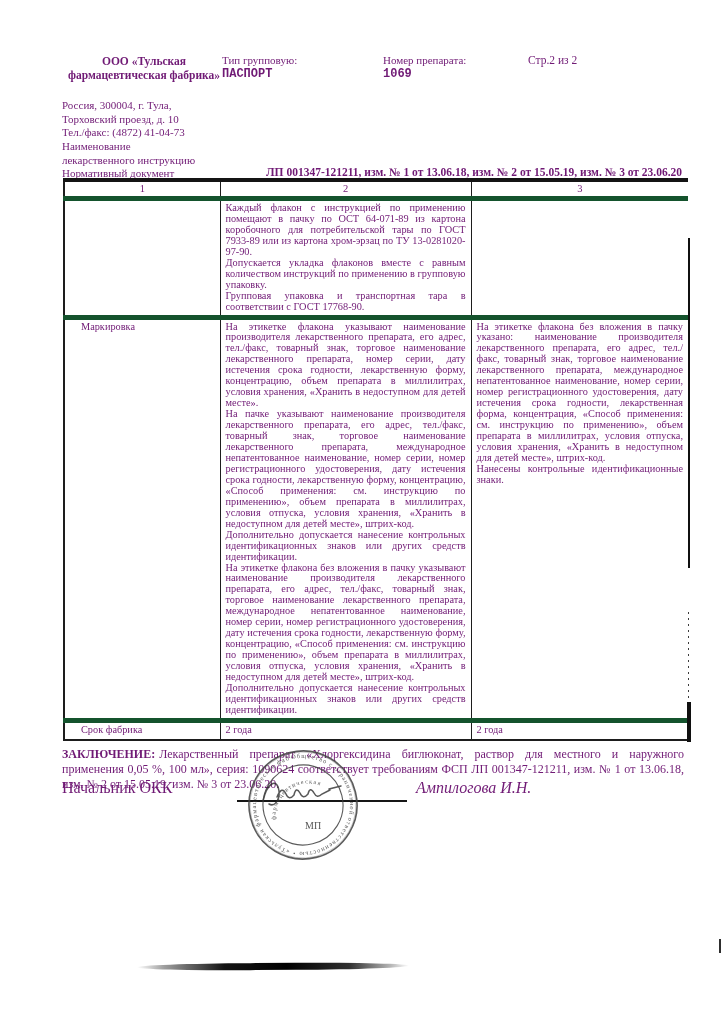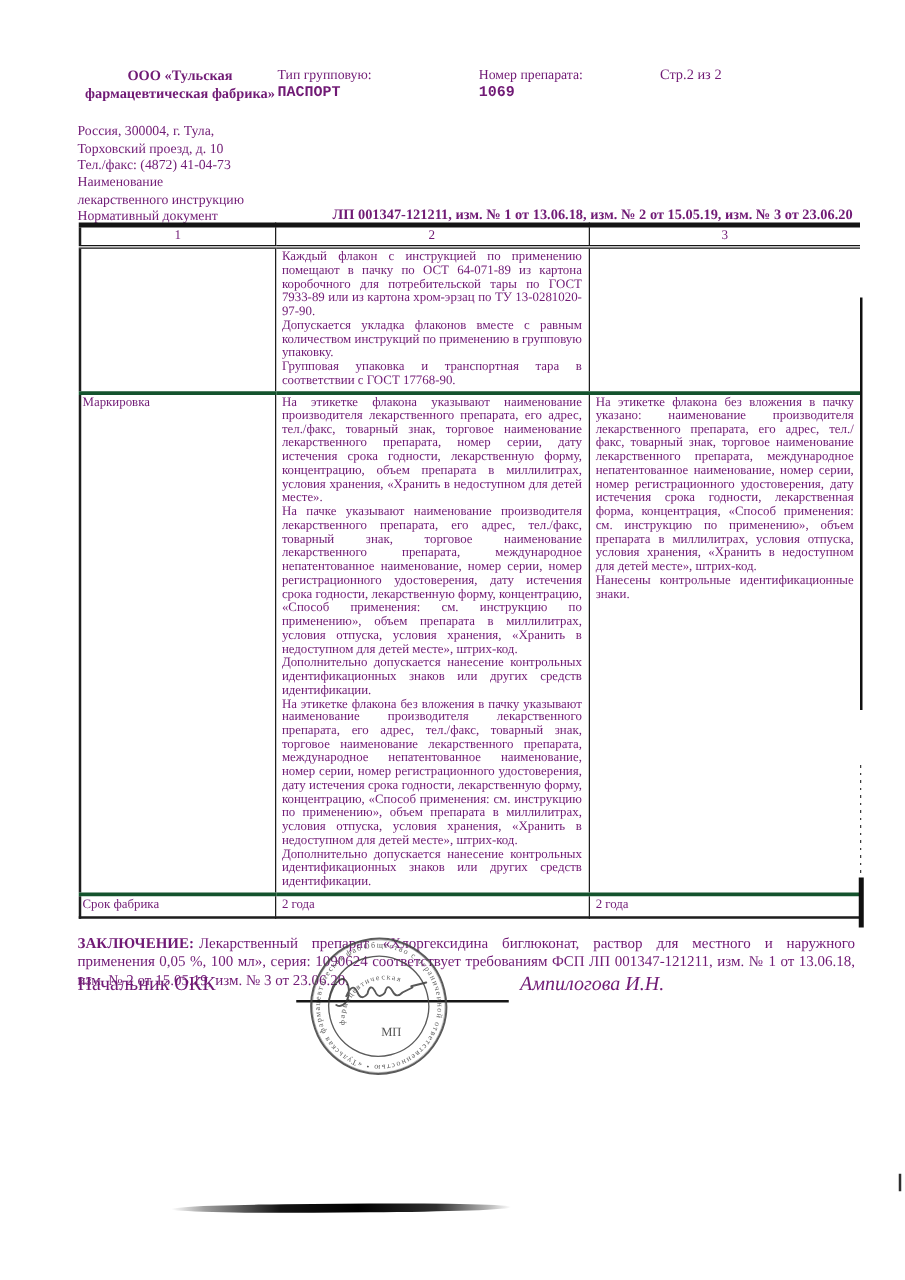--- a/index.html
+++ b/index.html
@@ -24,24 +24,24 @@
     border-collapse:collapse;table-layout:fixed;
     border-top:4px solid #141414;border-left:2px solid #1d1d1d;border-bottom:2px solid #1d1d1d;
     font-size:10.3px;line-height:10.95px;
   }
   table.spec th{
     font-weight:normal;text-align:center;font-size:10.5px;height:14px;
     border-bottom:3px double #151515;padding:0;
   }
   table.spec td{
     vertical-align:top;padding:2px 5px 2px 5px;
-    border-top:3px solid #14532d;
+    border-top:5px solid #14532d;
     text-align:justify;white-space:pre-line;
   }
-  table.spec td.c1{padding-left:1px;text-align:left;white-space:normal;}
+  table.spec td.c1{padding-left:16px;text-align:left;white-space:normal;}
   table.spec th+th, table.spec td+td{border-left:1px solid #1d1d1d;}
   tr.r-pack td{height:93px;}
   tr.r-mark td{height:391px;}
   tr.r-stor td{height:24px;}
   tr.r-stor td.c3{border-top:4px solid #101010;}
   tr.r-life td{height:12px;}
   .conclusion{left:62px;top:735px;width:622px;font-size:12px;line-height:15px;text-align:justify;}
   .conclusion .lbl{font-weight:bold;padding-right:4px;}
   .sig-title{left:62px;top:779px;font-size:16px;}
   .sig-name{left:416px;top:779px;font-size:16px;font-style:italic;}

